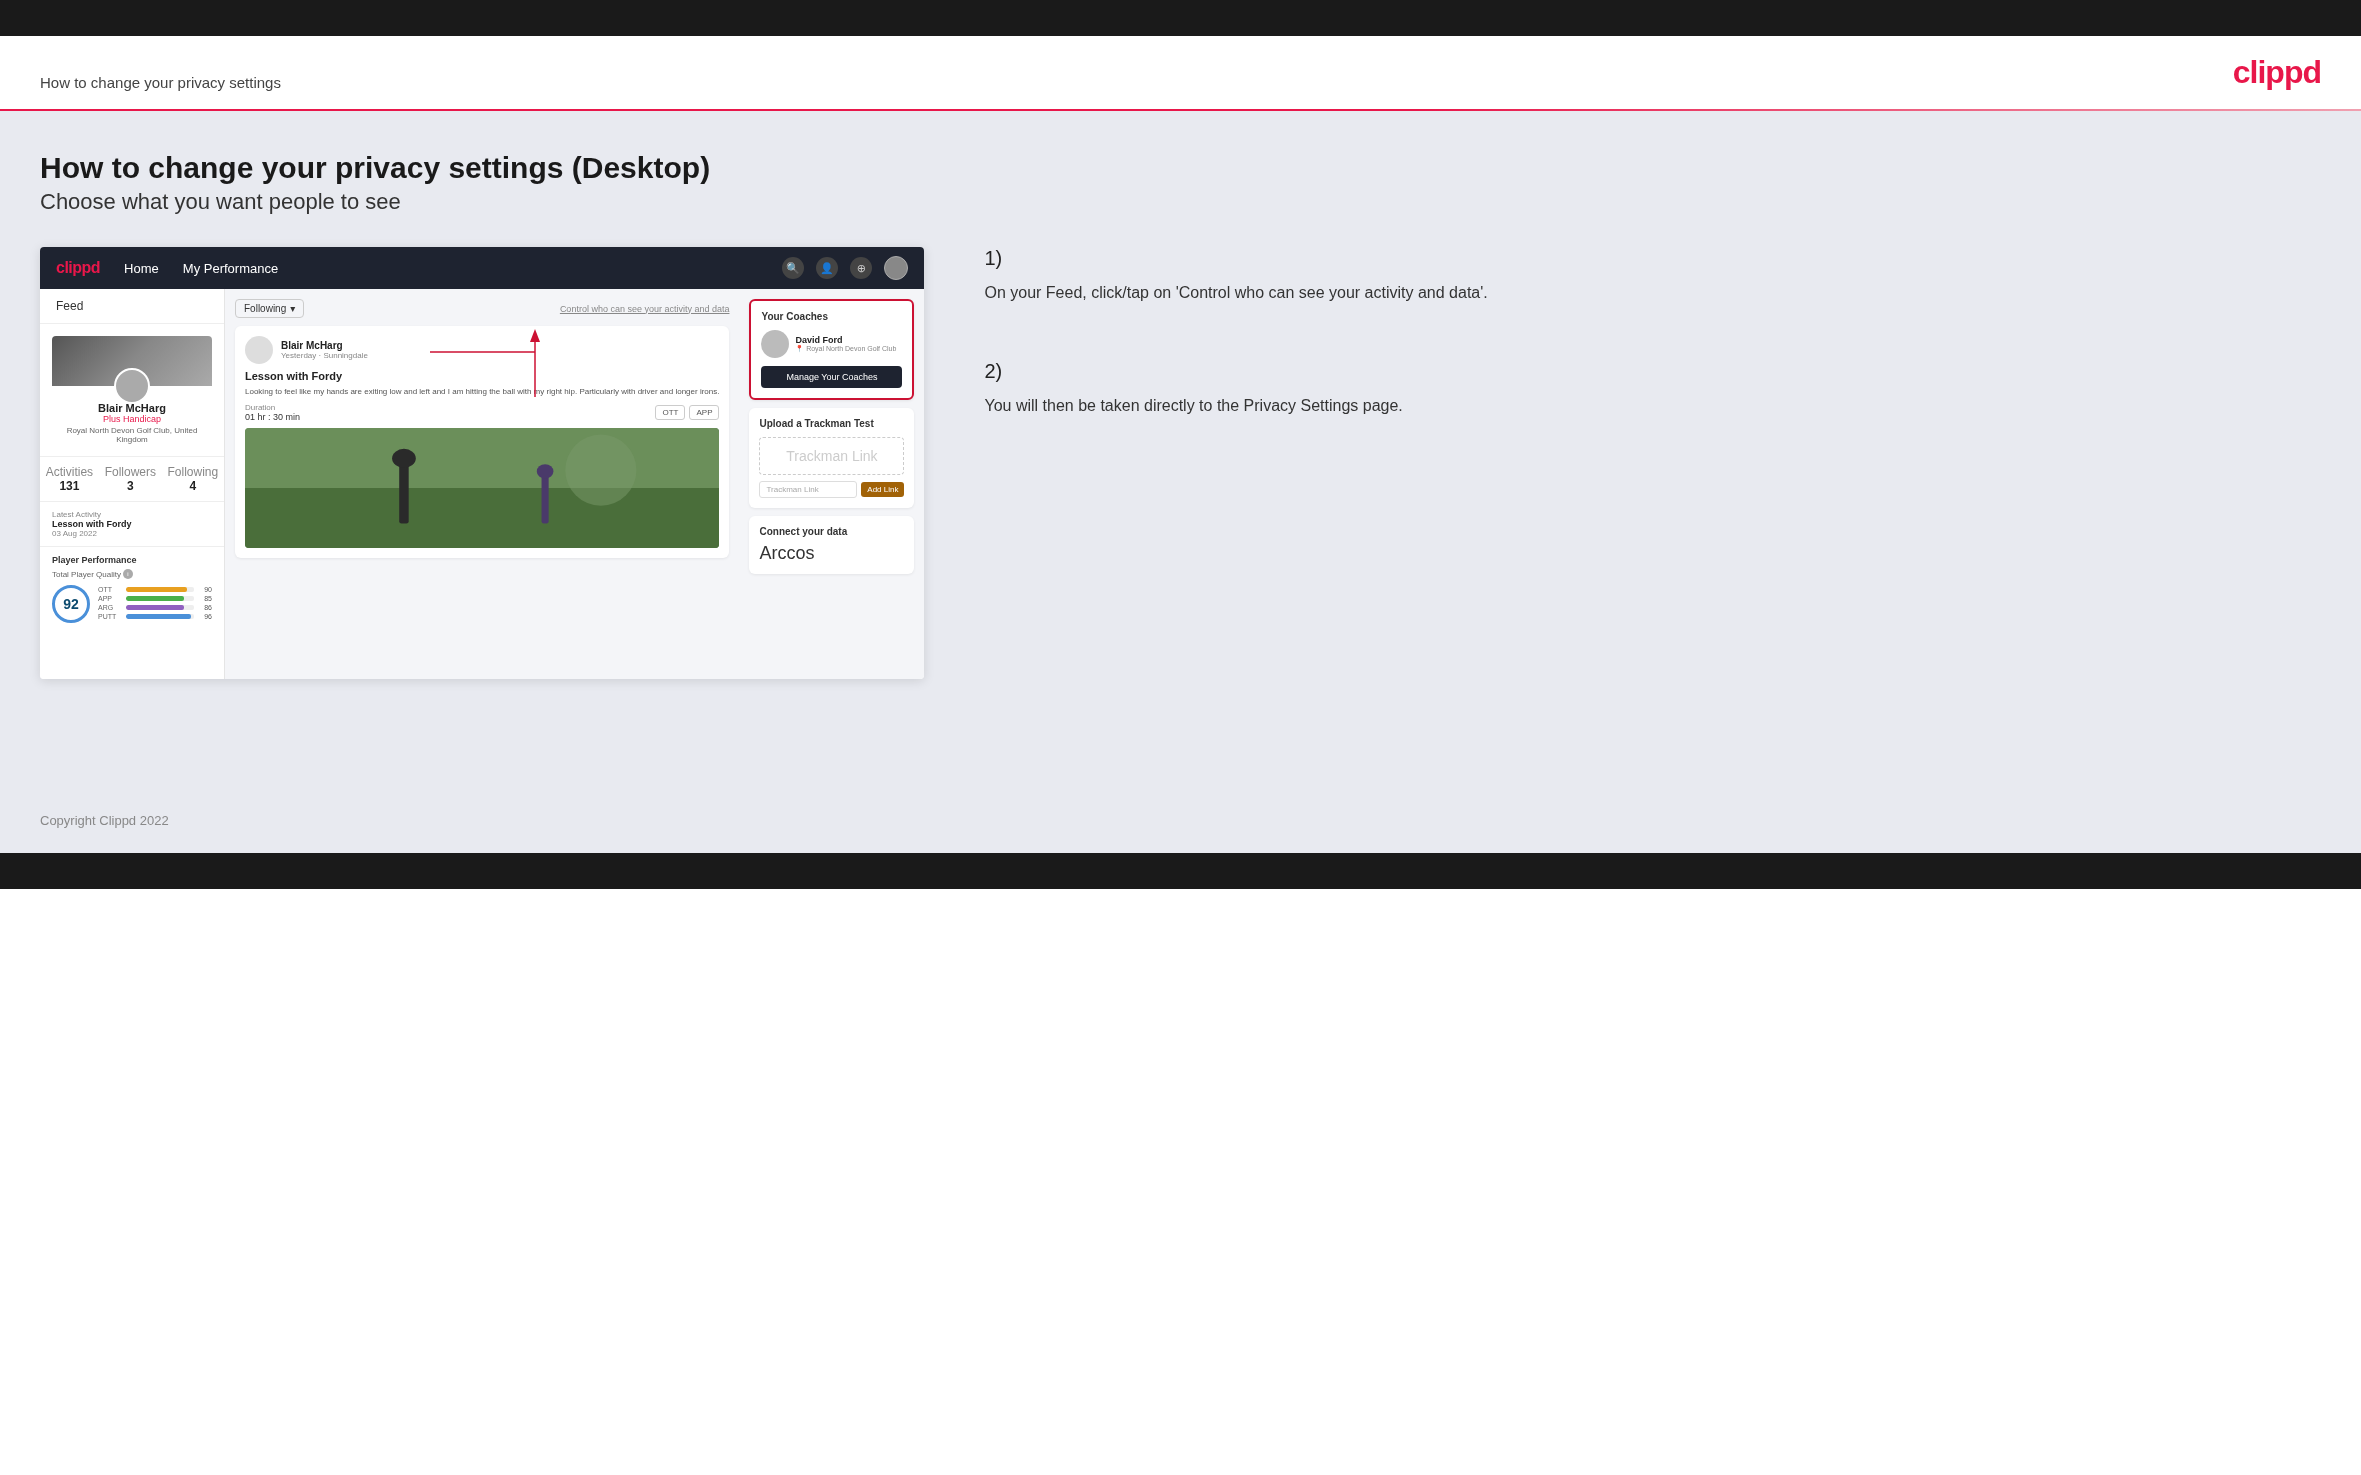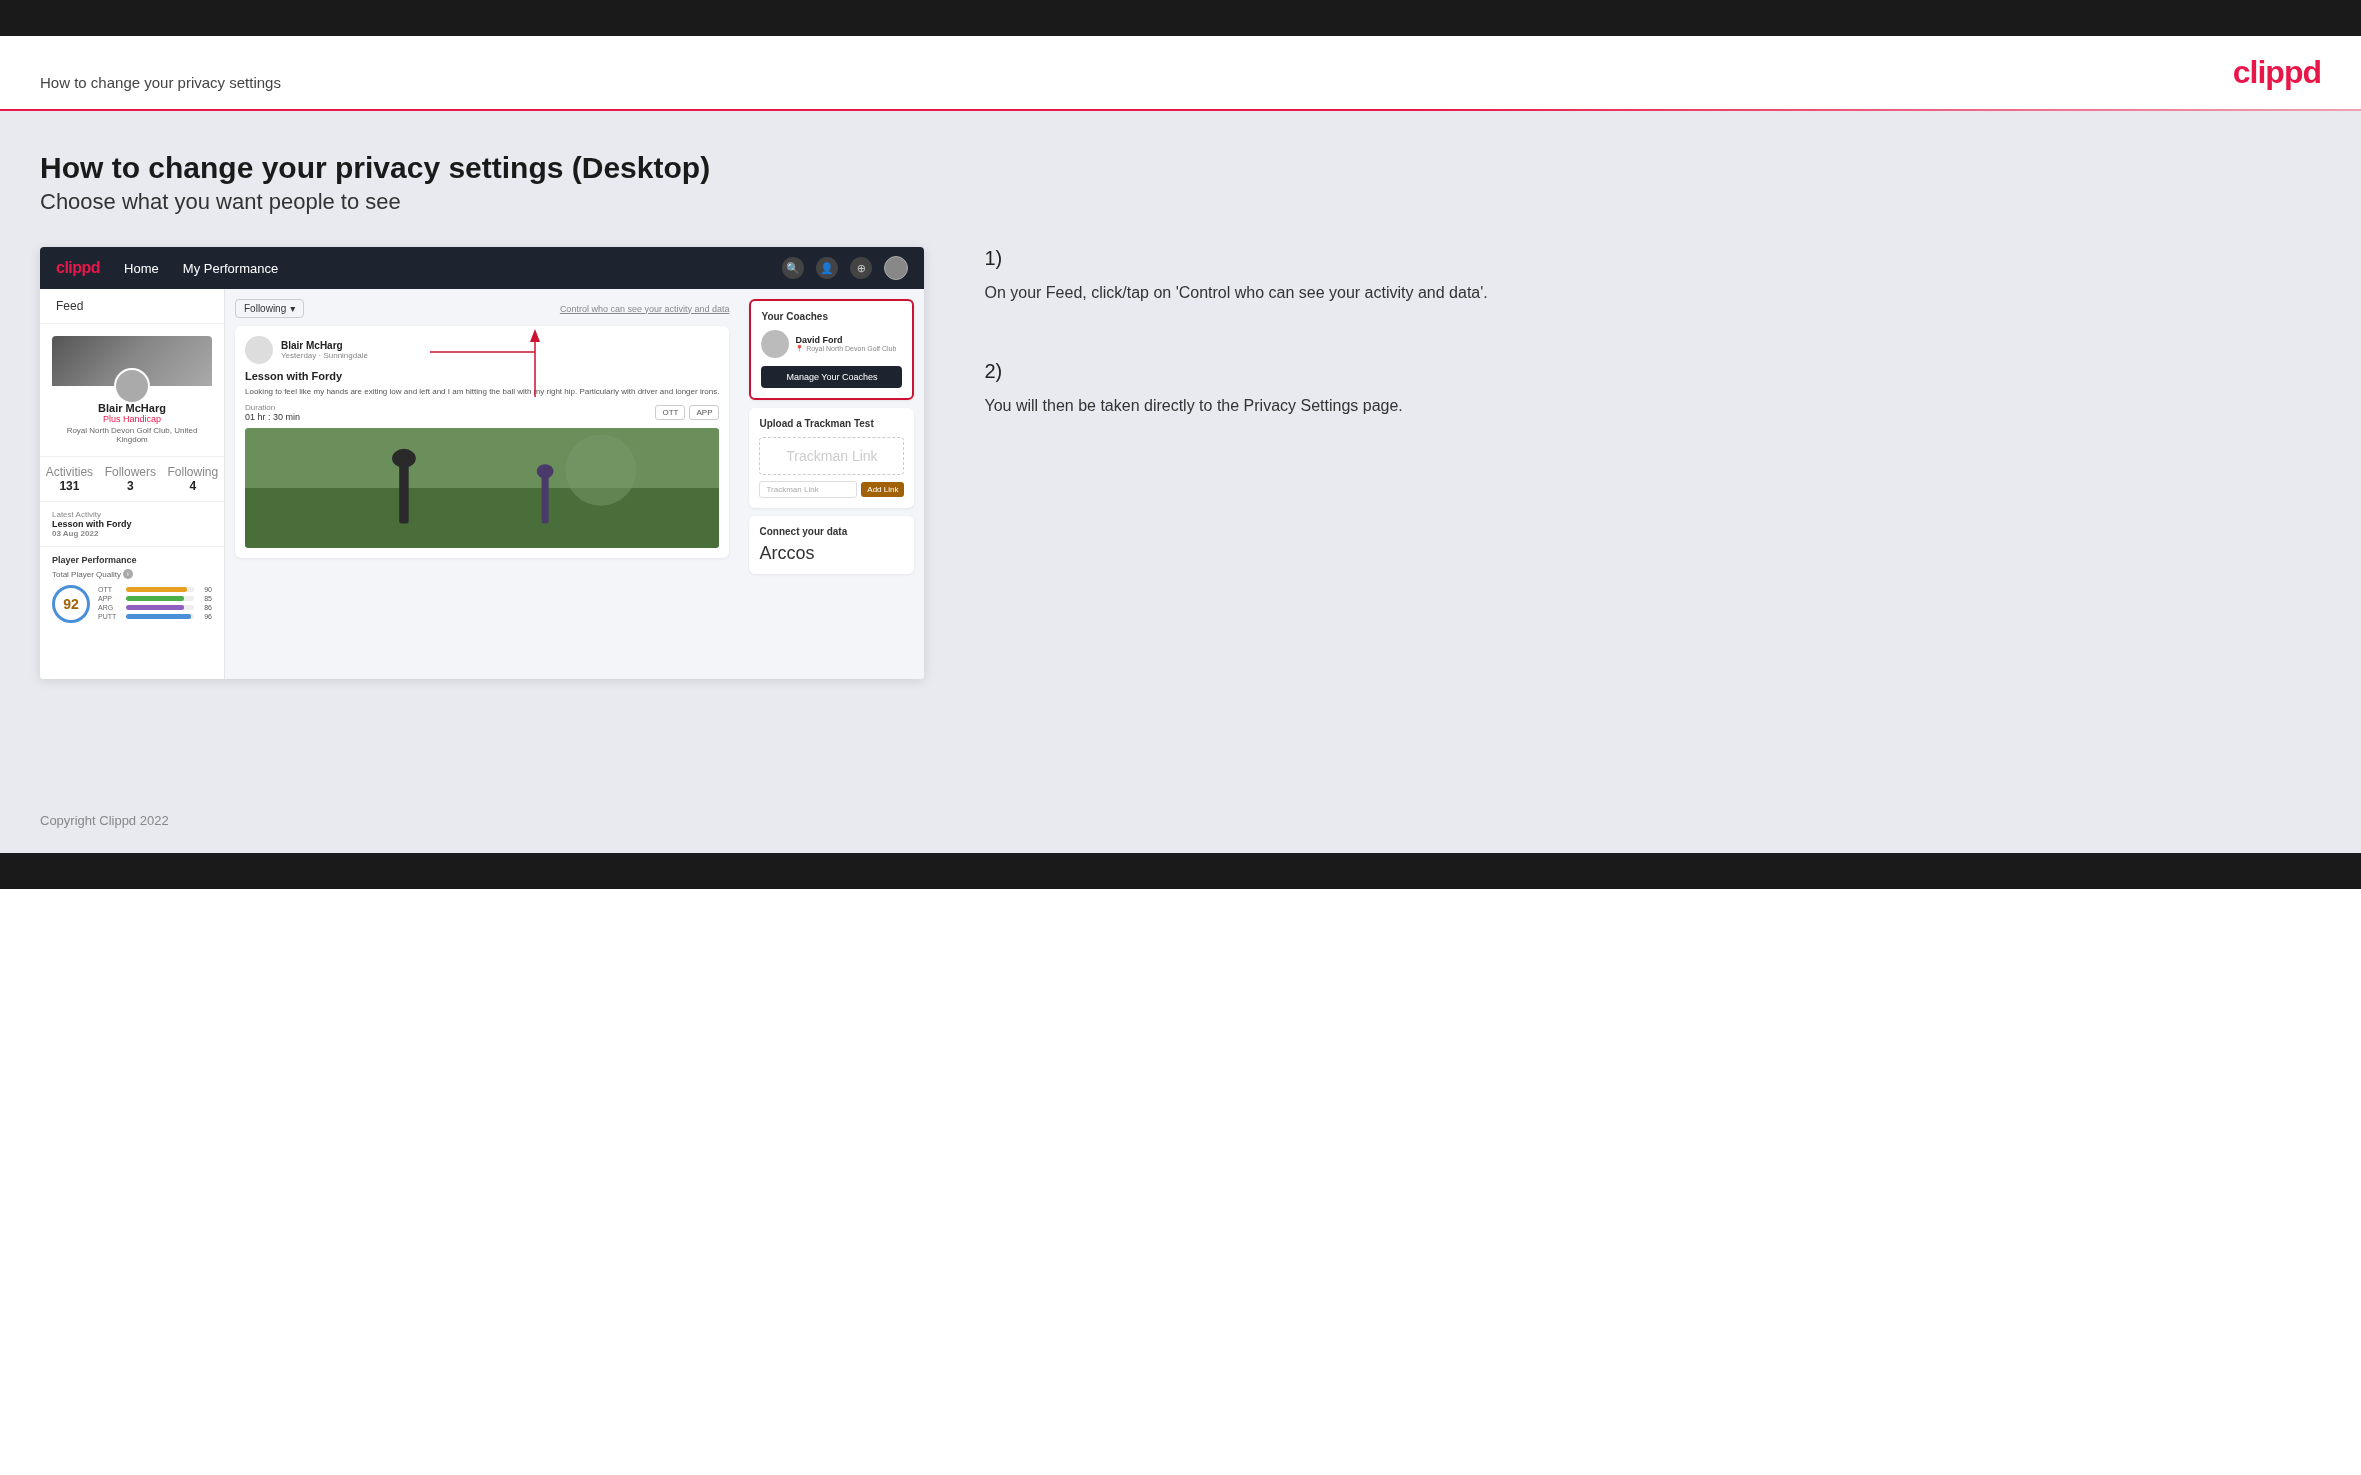--- a/index.html
+++ b/index.html
@@ -200,21 +200,20 @@
       color: #888;
     }
     .mock-latest-title {
       font-size: 9px;
       font-weight: 700;
       color: #222;
     }
     .mock-latest-date {
       font-size: 8px;
       color: #888;
-      font-weight: bold;
     }
     .mock-performance {
       padding: 8px 12px;
     }
     .mock-perf-title {
       font-size: 9px;
       font-weight: 700;
       color: #333;
       margin-bottom: 4px;
     }
@@ -234,21 +233,21 @@
     .mock-score-circle {
       width: 38px;
       height: 38px;
       border-radius: 50%;
       border: 3px solid #4a90d9;
       display: flex;
       align-items: center;
       justify-content: center;
       font-size: 14px;
       font-weight: 700;
-      color: #a16207;
+      color: #0c4a6e;
       flex-shrink: 0;
     }
     .mock-bars {
       flex: 1;
     }
     .mock-bar-row {
       display: flex;
       align-items: center;
       gap: 4px;
       margin-bottom: 2px;

